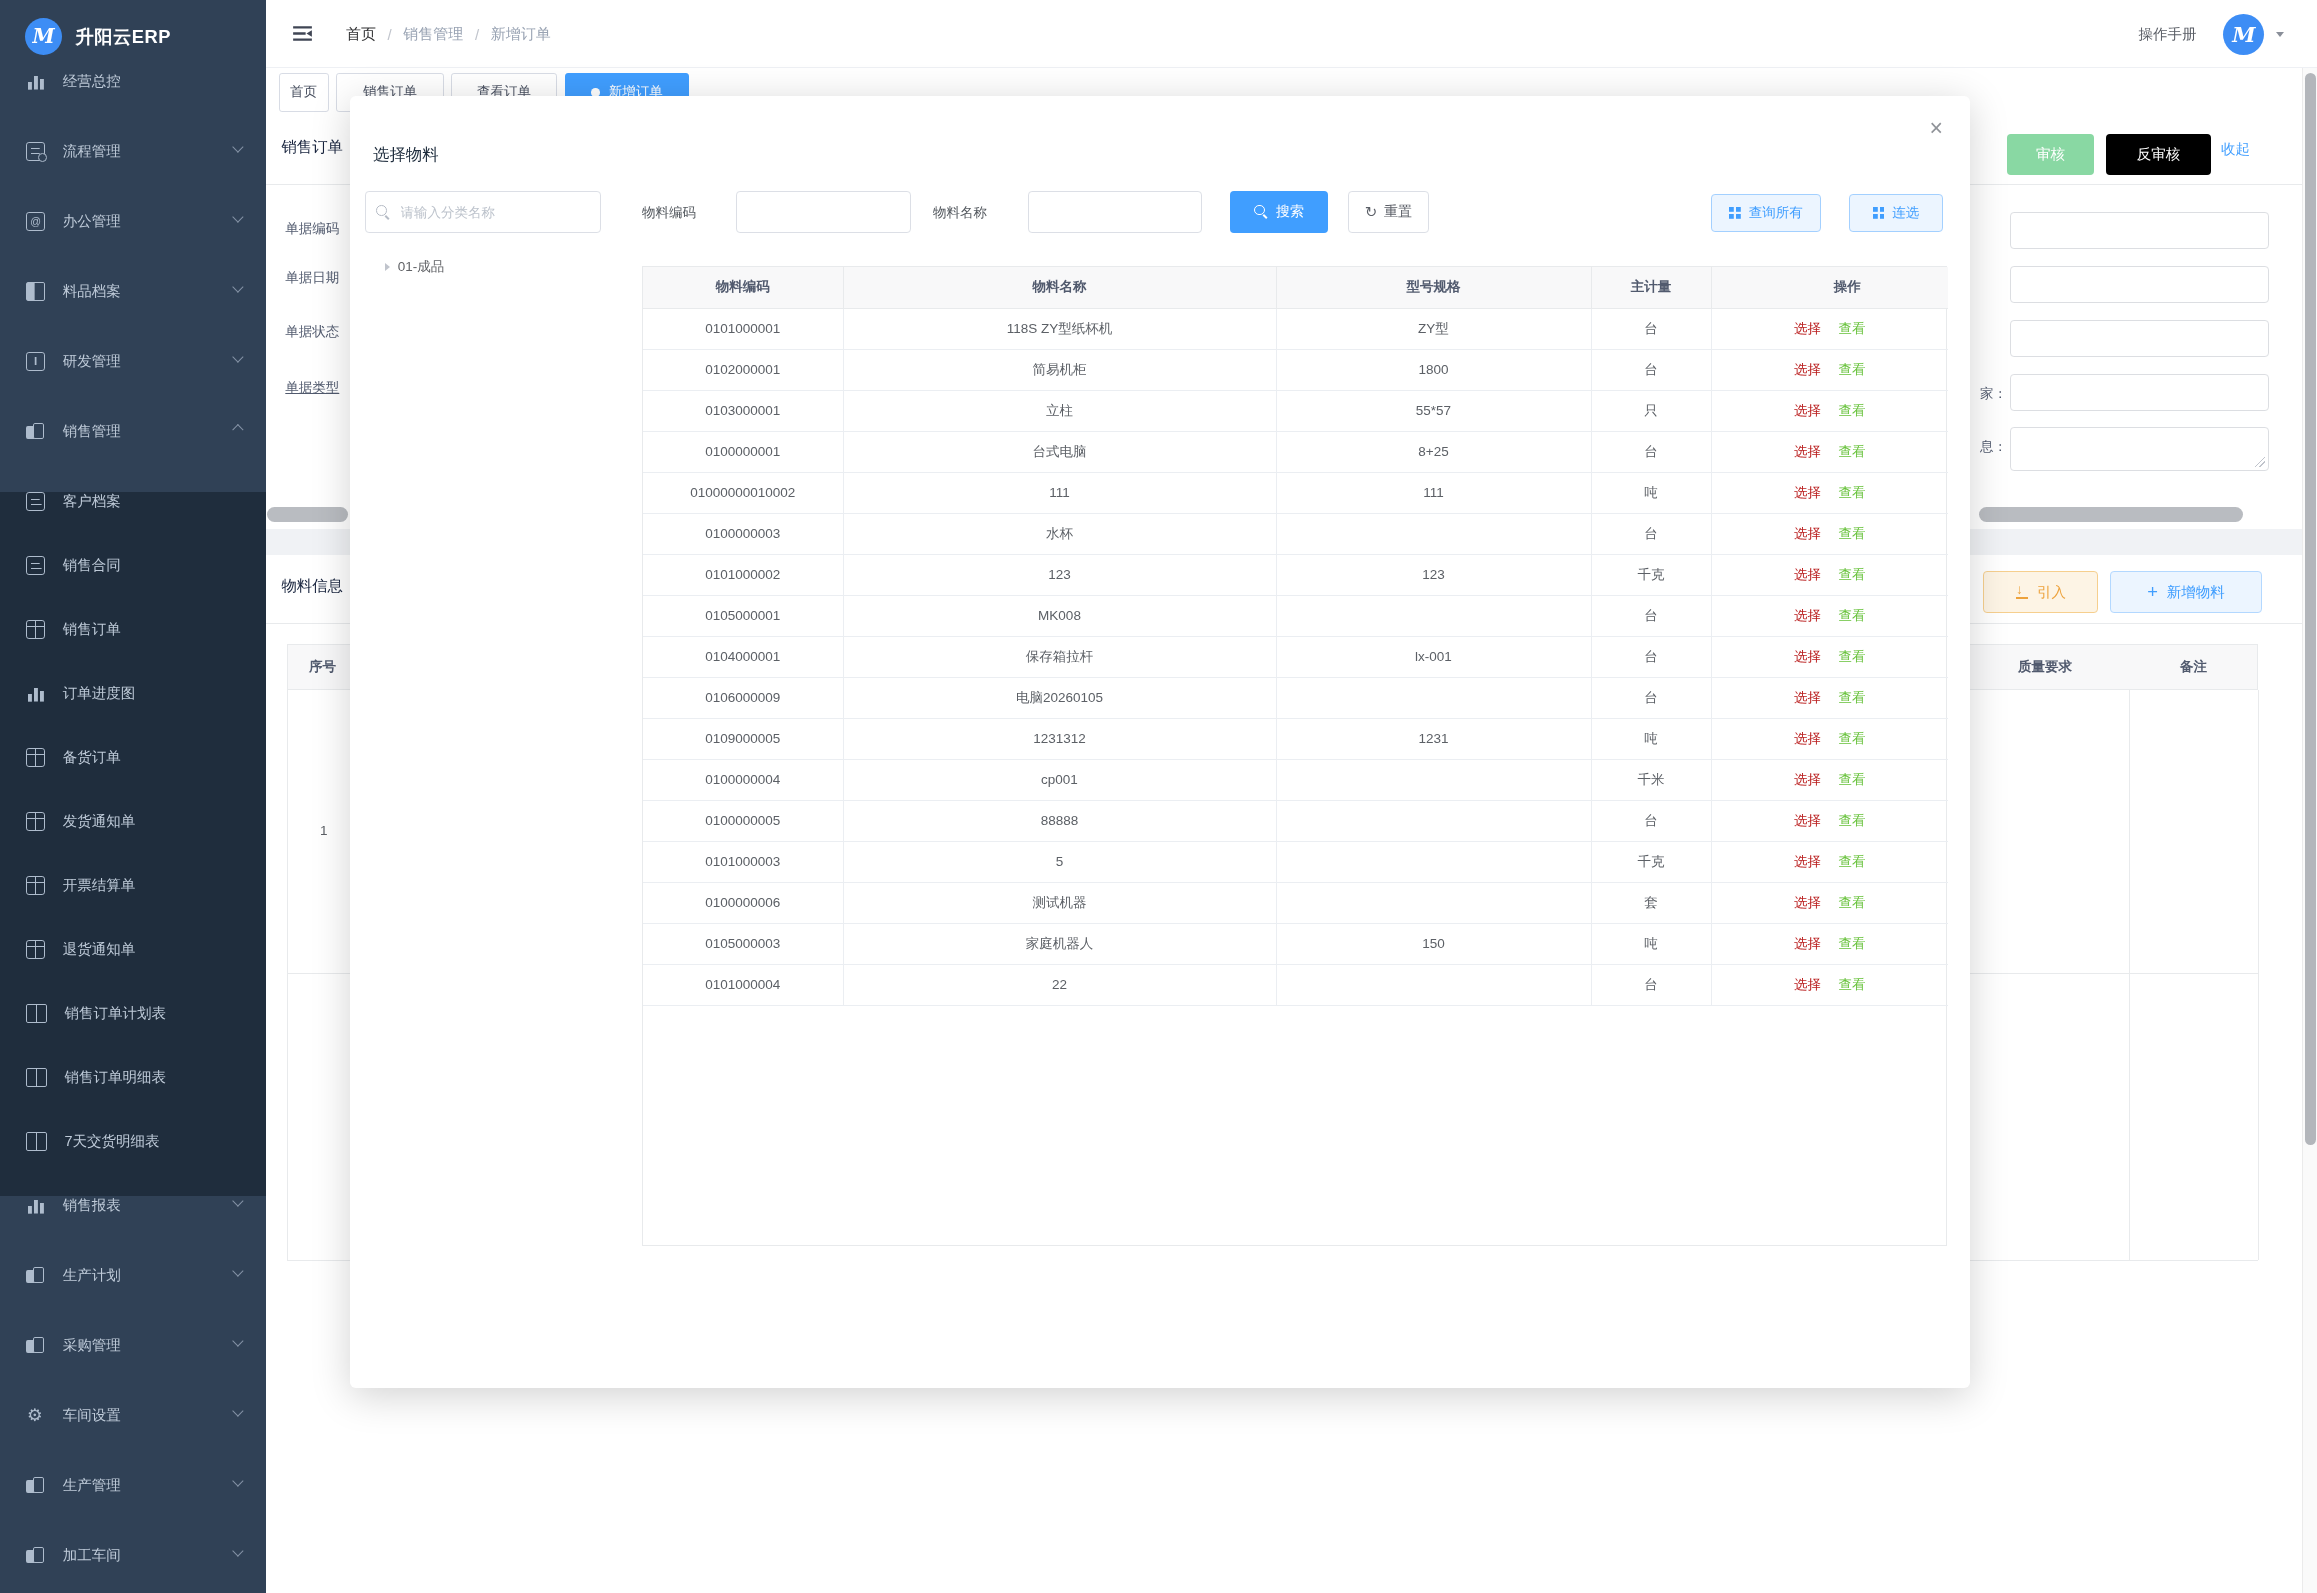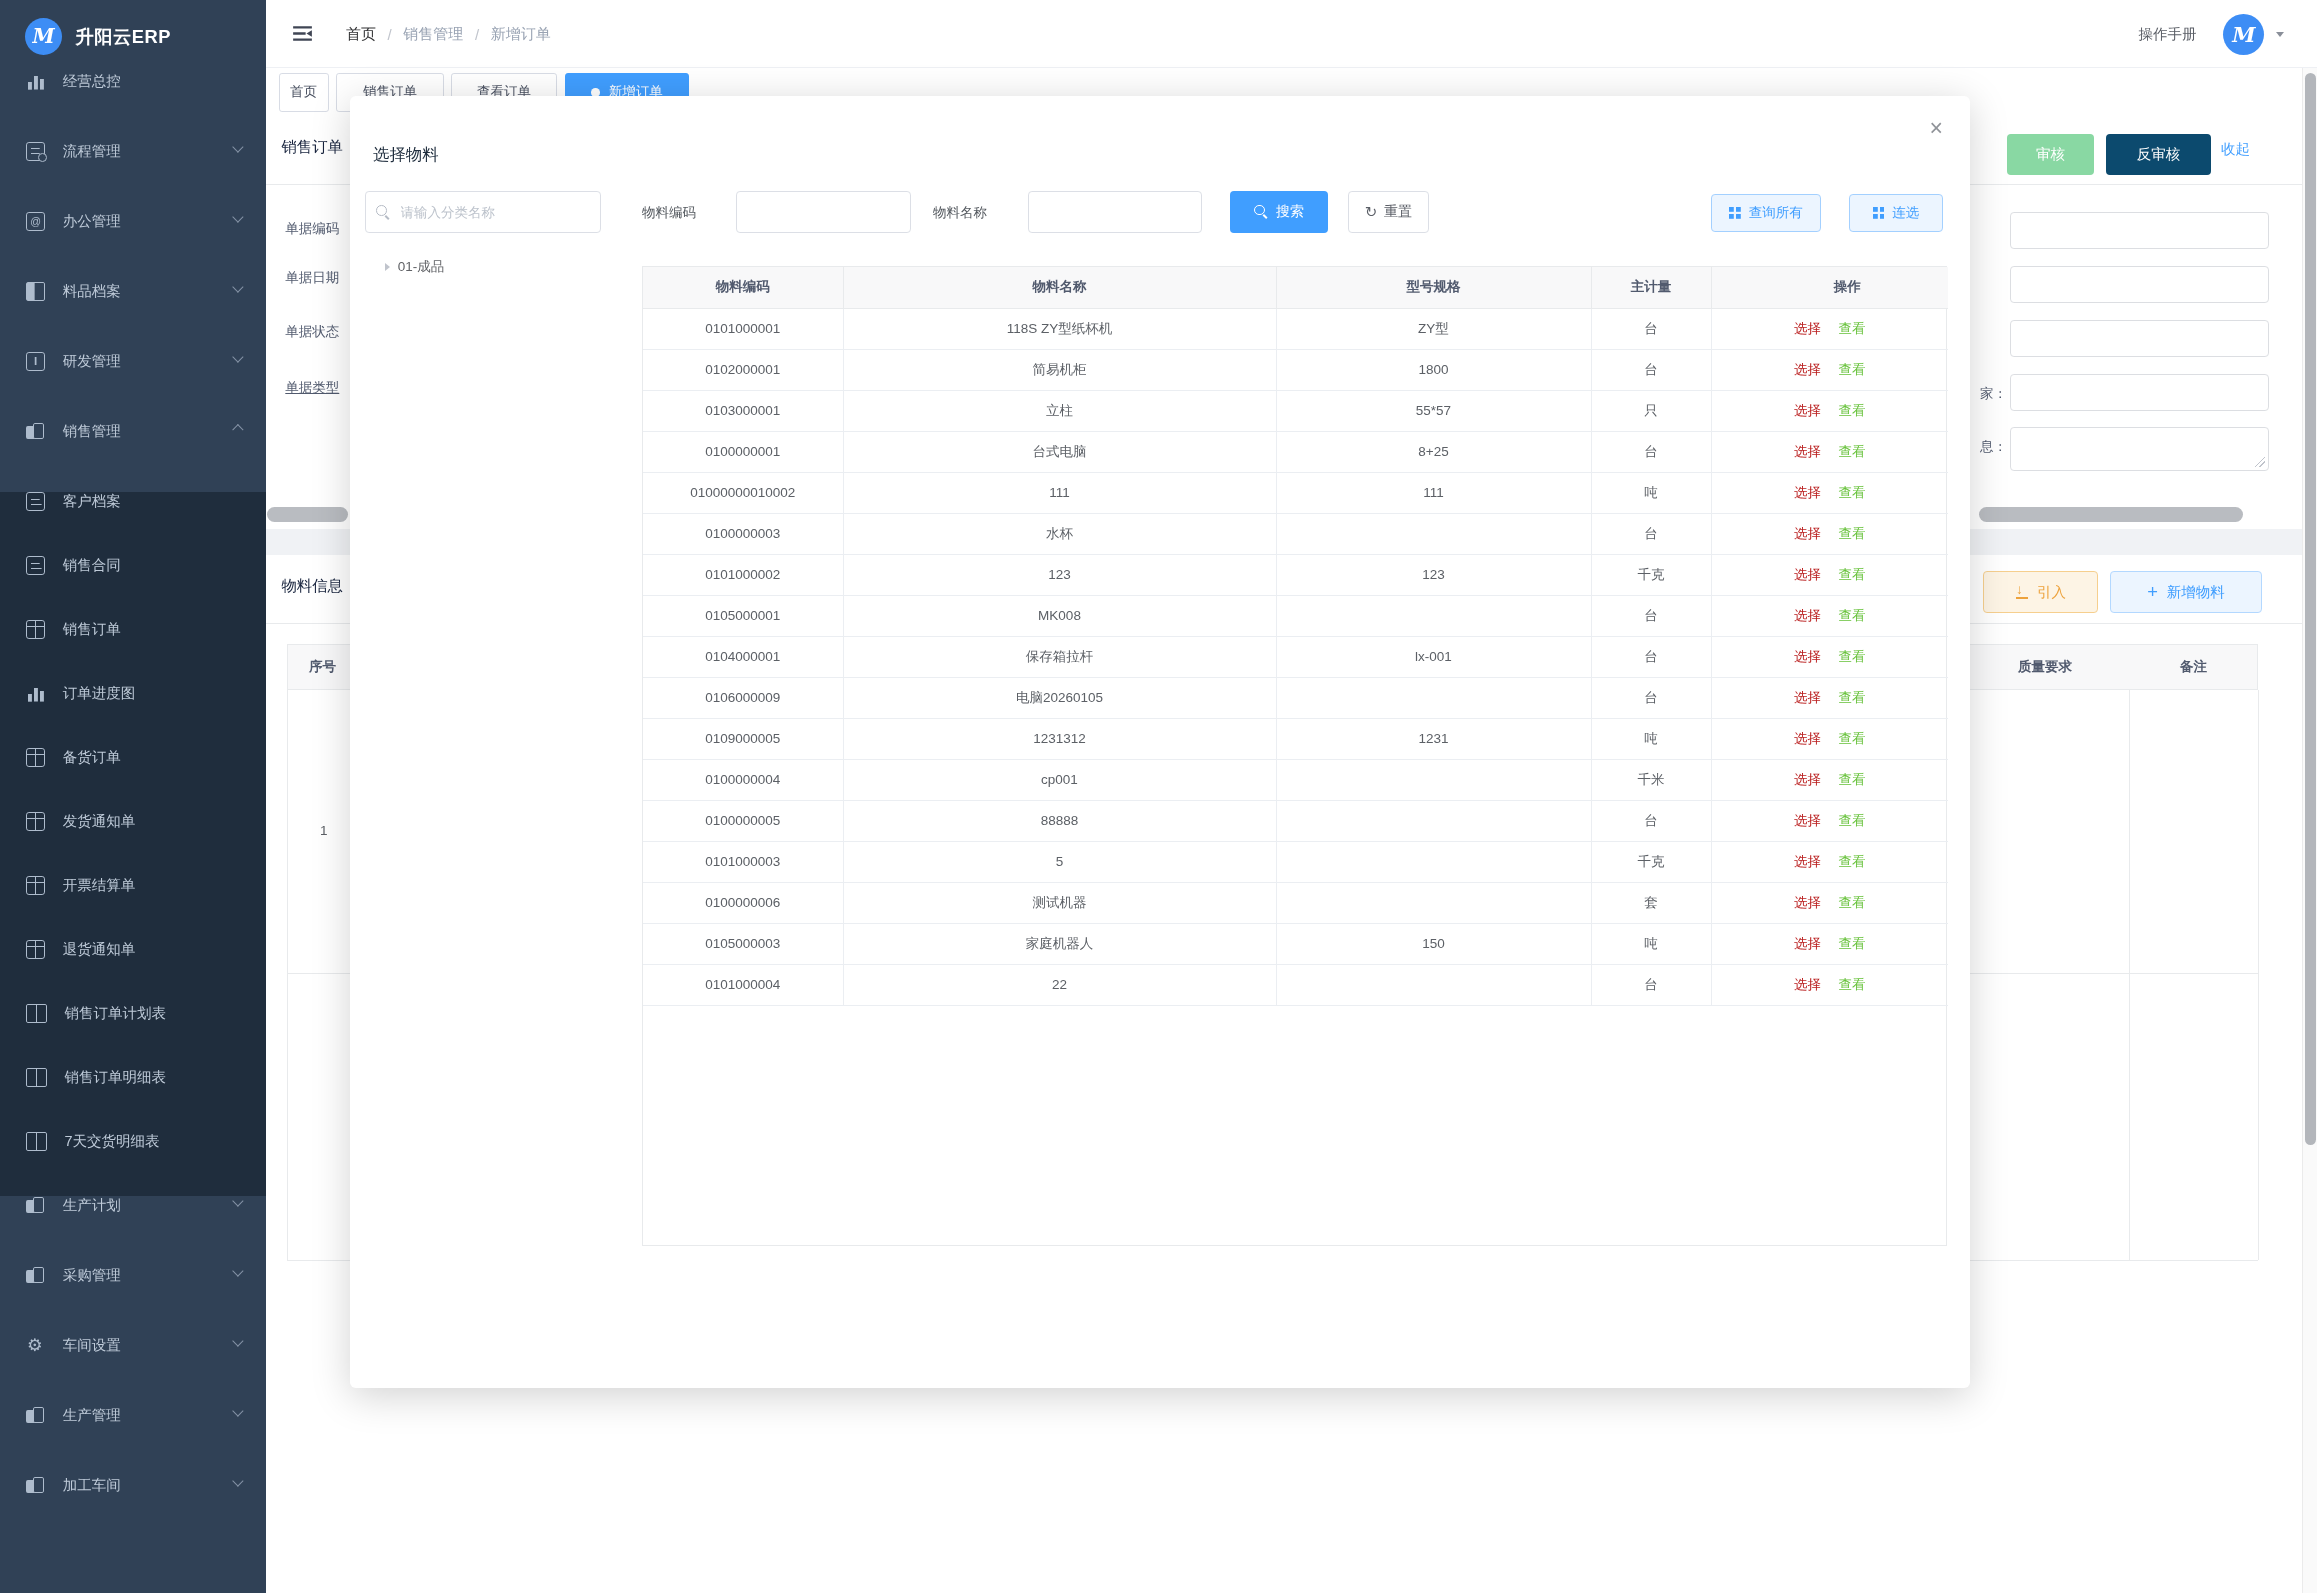--- a/index.html
+++ b/index.html
@@ -58,21 +58,21 @@
 
   
   .content-bg{position:absolute;left:266px;top:114px;width:2052px;height:1479px;background:#f0f2f5;z-index:1;}
   .panel1{position:absolute;left:266px;top:114px;width:2052px;height:415px;background:#fff;z-index:1;}
   .panel2{position:absolute;left:266px;top:555px;width:2052px;height:1038px;background:#fff;z-index:1;}
   .panel-title{position:absolute;font-size:15.4px;font-weight:500;color:#17233d;}
   .hdiv{position:absolute;left:0;width:2052px;height:1px;background:#e8eaec;}
   .form-label{position:absolute;font-size:13.5px;color:#515a6e;white-space:nowrap;}
   .btn{display:flex;align-items:center;justify-content:center;border-radius:3.9px;font-size:14.5px;cursor:pointer;white-space:nowrap;}
   .btn-audit{position:absolute;left:1741px;top:20px;width:87px;height:41px;background:#89d8a3;color:#fff;}
-  .btn-unaudit{position:absolute;left:1840px;top:20px;width:105px;height:41px;background:#0c4a6e;color:#fff;}
+  .btn-unaudit{position:absolute;left:1840px;top:20px;width:105px;height:41px;background:#000000;color:#fff;}
   .link-collapse{position:absolute;left:1955px;top:26px;color:#409eff;font-size:14.5px;cursor:pointer;}
   .bg-input{position:absolute;left:1744px;width:259px;height:37px;border:1px solid #dcdee2;border-radius:3.9px;background:#fff;}
   .bg-textarea{height:44px;}
   .resize-grip{position:absolute;right:2.9px;bottom:2.9px;width:10.6px;height:10.6px;background:linear-gradient(135deg,transparent 0 46%,#c0c4cc 46% 54%,transparent 54% 68%,#c0c4cc 68% 78%,transparent 78%);}
   .hscroll{position:absolute;height:14.5px;border-radius:7.7px;background:#b9bcc1;z-index:2;}
   .vscroll-track{position:absolute;left:2302px;top:68px;width:15.4px;height:1526px;background:#fafafa;border-left:1px solid #ebebeb;z-index:6;}
   .vscroll-thumb{position:absolute;left:1.9px;top:4.8px;width:11.6px;height:1072px;border-radius:5.8px;background:#b3b6bb;}
   .btn-import{position:absolute;left:1717px;top:16.4px;width:115px;height:42px;background:#fdf4e5;border:1px solid #f6cf8e;color:#eda23c;}
   .btn-addmat{position:absolute;left:1844px;top:16.4px;width:152px;height:42px;background:#ecf5ff;border:1px solid #b3d8ff;color:#409eff;}
   .imp-icon{position:relative;width:13.5px;height:13.5px;margin-right:8.7px;}
@@ -215,20 +215,25 @@
           <span class="nav-label">销售订单明细表</span>
         </div>
 
         <div class="nav-item">
           <span class="mi" data-kind="openbook"></span>
           <span class="nav-label">7天交货明细表</span>
         </div>
       </nav>
     <nav class="nav-bottom">
 
+        <div class="nav-item">
+          <span class="mi" data-kind="chart"></span>
+          <span class="nav-label">销售报表</span>
+          <span class="chev" data-dir="down"></span>
+        </div>
 
         <div class="nav-item">
           <span class="mi" data-kind="copy"></span>
           <span class="nav-label">生产计划</span>
           <span class="chev" data-dir="down"></span>
         </div>
 
         <div class="nav-item">
           <span class="mi" data-kind="copy"></span>
           <span class="nav-label">采购管理</span>

